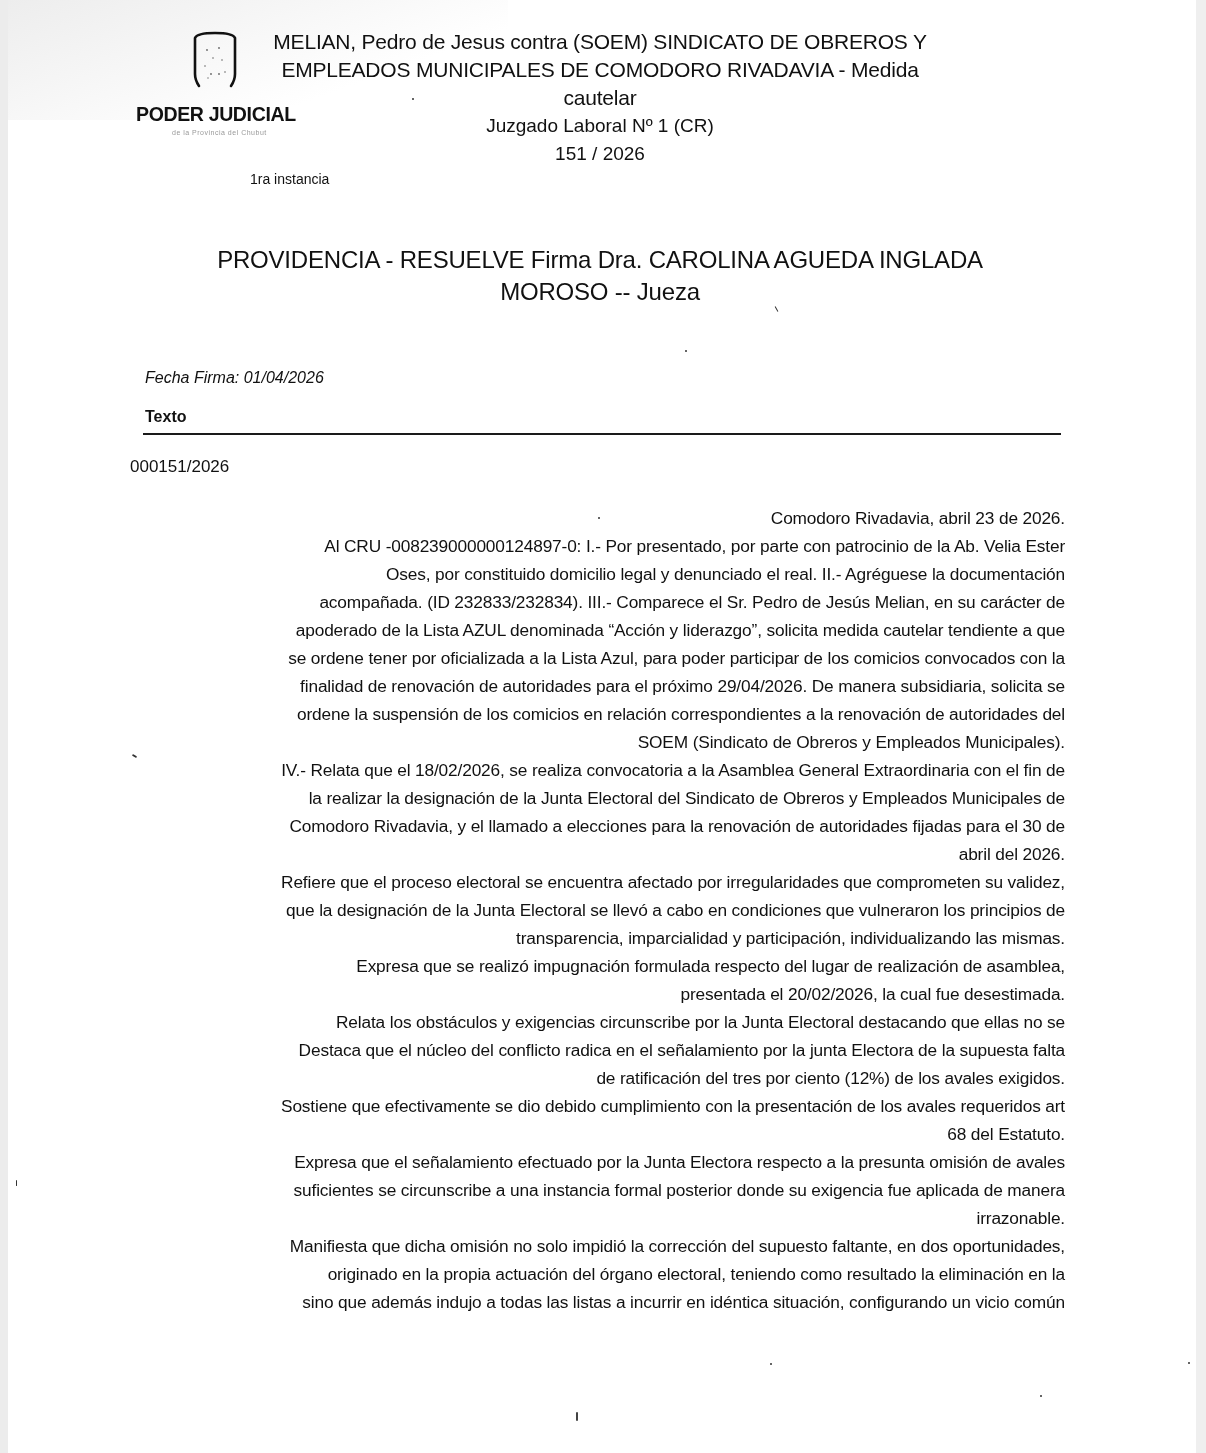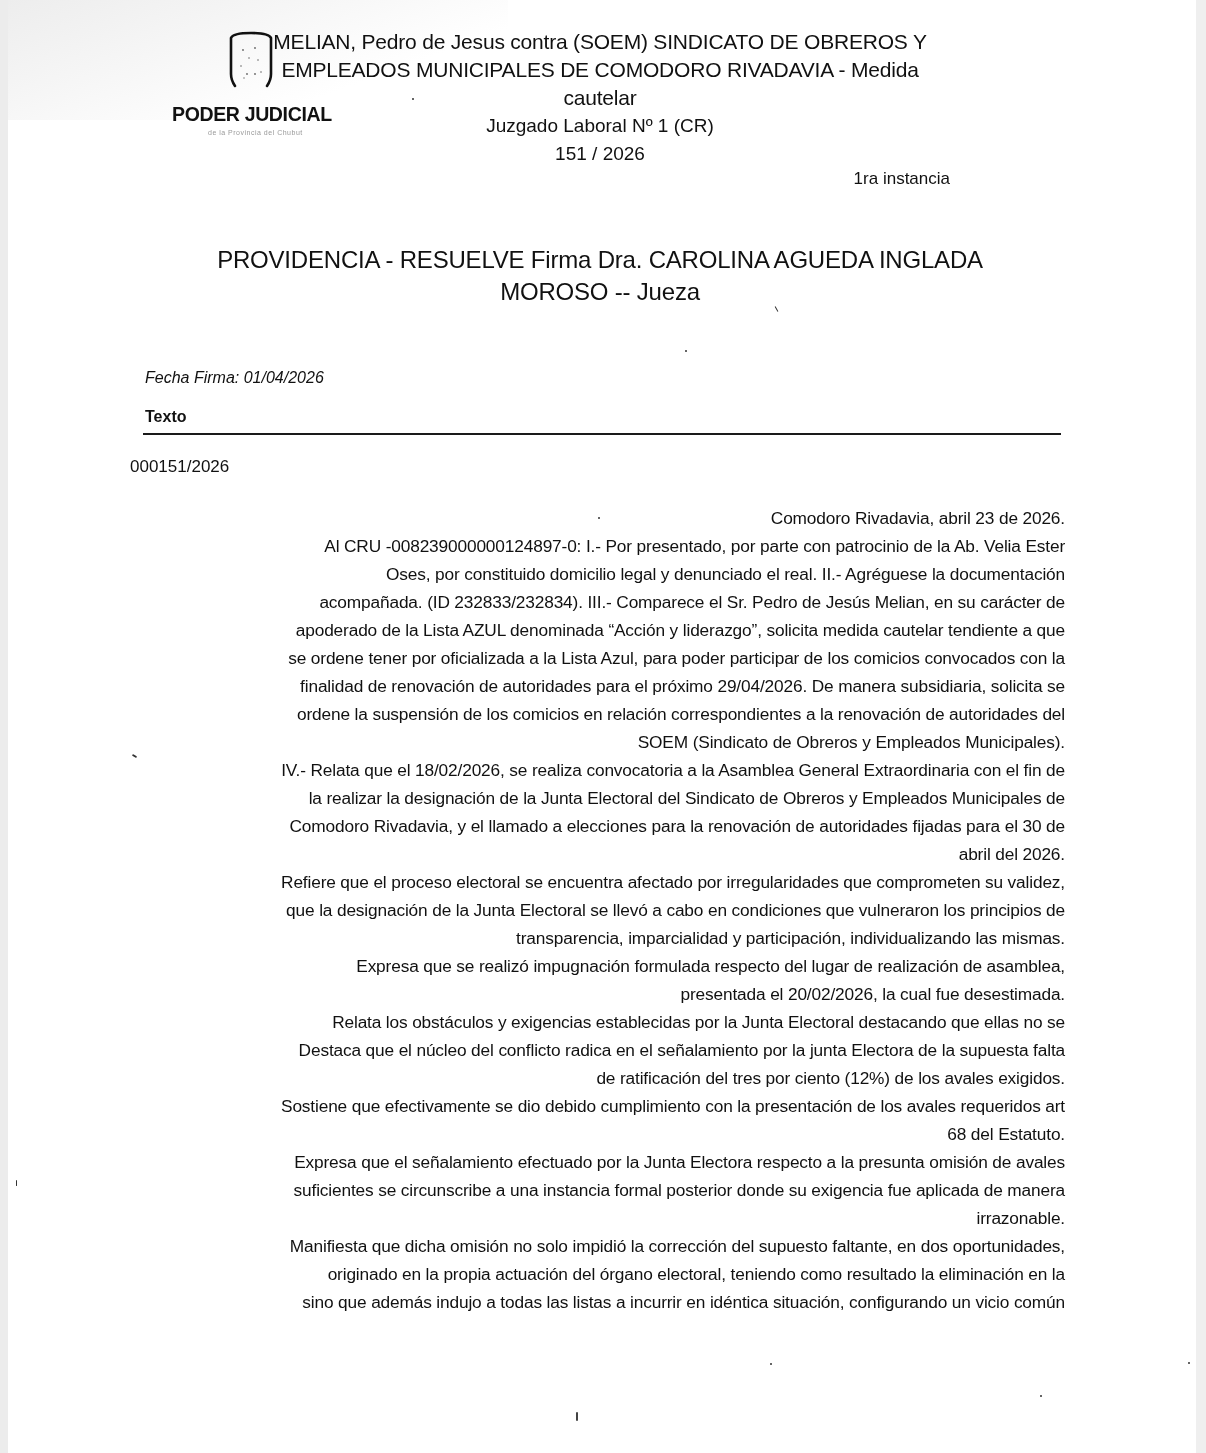--- a/index.html
+++ b/index.html
@@ -8,30 +8,30 @@
     background: #ffffff;
     font-family: "Liberation Sans", sans-serif;
     color: #111;
     position: relative;
   }
   .edge-left { position: absolute; left: 0; top: 0; width: 8px; height: 1453px; background: #ececec; }
   .edge-right { position: absolute; right: 0; top: 0; width: 10px; height: 1453px; background: #efefef; }
   .shade { position: absolute; left: 8px; top: 0; width: 500px; height: 120px;
     background: linear-gradient(160deg, #ededed 0%, rgba(255,255,255,0) 70%); }
 
-  .logo { position: absolute; left: 136px; top: 24px; width: 170px; height: 120px; margin-left: 36px; }
+  .logo { position: absolute; left: 136px; top: 24px; width: 170px; height: 120px; }
   .shield { position: absolute; left: 53px; top: 6px; width: 52px; height: 64px; }
   .logo-title { position: absolute; left: 0; top: 78px; font-weight: bold; font-size: 21px;
     letter-spacing: -0.4px; color: #111; white-space: nowrap; transform: scaleX(0.93); transform-origin: left; }
   .logo-sub { position: absolute; left: 36px; top: 105px; font-size: 7px; color: #999; white-space: nowrap; letter-spacing: 0.5px; }
 
   .case-head { position: absolute; left: 250px; top: 28px; width: 700px; text-align: center; }
   .case-line { font-size: 21px; line-height: 28px; white-space: nowrap; letter-spacing: -0.2px; }
   .court { font-size: 19px; line-height: 28px; text-align: center; }
-  .instancia { font-size: 17px; line-height: 22px; text-align: right; }
+  .instancia { font-size: 14px; line-height: 22px; text-align: left; }
 
   .prov { position: absolute; left: 150px; top: 244px; width: 900px; text-align: center; }
   .prov-line { font-size: 24px; line-height: 32px; white-space: nowrap; letter-spacing: -0.2px; }
 
   .meta { position: absolute; left: 145px; top: 369px; }
   .fecha { font-size: 16px; font-style: italic; }
   .texto-h { position: absolute; left: 145px; top: 408px; font-size: 16px; font-weight: bold; }
   .rule { position: absolute; left: 143px; top: 433px; width: 918px; height: 2px; background: #1a1a1a; }
   .expte { position: absolute; left: 130px; top: 457px; font-size: 17px; }
 
@@ -99,21 +99,21 @@
     <div class="line">SOEM (Sindicato de Obreros y Empleados Municipales).</div>
     <div class="line">IV.- Relata que el 18/02/2026, se realiza convocatoria a la Asamblea General Extraordinaria con el fin de</div>
     <div class="line">la realizar la designación de la Junta Electoral del Sindicato de Obreros y Empleados Municipales de</div>
     <div class="line">Comodoro Rivadavia, y el llamado a elecciones para la renovación de autoridades fijadas para el 30 de</div>
     <div class="line">abril del 2026.</div>
     <div class="line">Refiere que el proceso electoral se encuentra afectado por irregularidades que comprometen su validez,</div>
     <div class="line">que la designación de la Junta Electoral se llevó a cabo en condiciones que vulneraron los principios de</div>
     <div class="line">transparencia, imparcialidad y participación, individualizando las mismas.</div>
     <div class="line">Expresa que se realizó impugnación formulada respecto del lugar de realización de asamblea,</div>
     <div class="line">presentada el 20/02/2026, la cual fue desestimada.</div>
-    <div class="line">Relata los obstáculos y exigencias establecidas por la Junta Electoral destacando que ellas no se</div>
+    <div class="line">Relata los obstáculos y exigencias circunscribe por la Junta Electoral destacando que ellas no se</div>
     <div class="line">Destaca que el núcleo del conflicto radica en el señalamiento por la junta Electora de la supuesta falta</div>
     <div class="line">de ratificación del tres por ciento (12%) de los avales exigidos.</div>
     <div class="line">Sostiene que efectivamente se dio debido cumplimiento con la presentación de los avales requeridos art</div>
     <div class="line">68 del Estatuto.</div>
     <div class="line">Expresa que el señalamiento efectuado por la Junta Electora respecto a la presunta omisión de avales</div>
     <div class="line">suficientes se circunscribe a una instancia formal posterior donde su exigencia fue aplicada de manera</div>
     <div class="line">irrazonable.</div>
     <div class="line">Manifiesta que dicha omisión no solo impidió la corrección del supuesto faltante, en dos oportunidades,</div>
     <div class="line">originado en la propia actuación del órgano electoral, teniendo como resultado la eliminación en la</div>
     <div class="line">sino que además indujo a todas las listas a incurrir en idéntica situación, configurando un vicio común</div>

